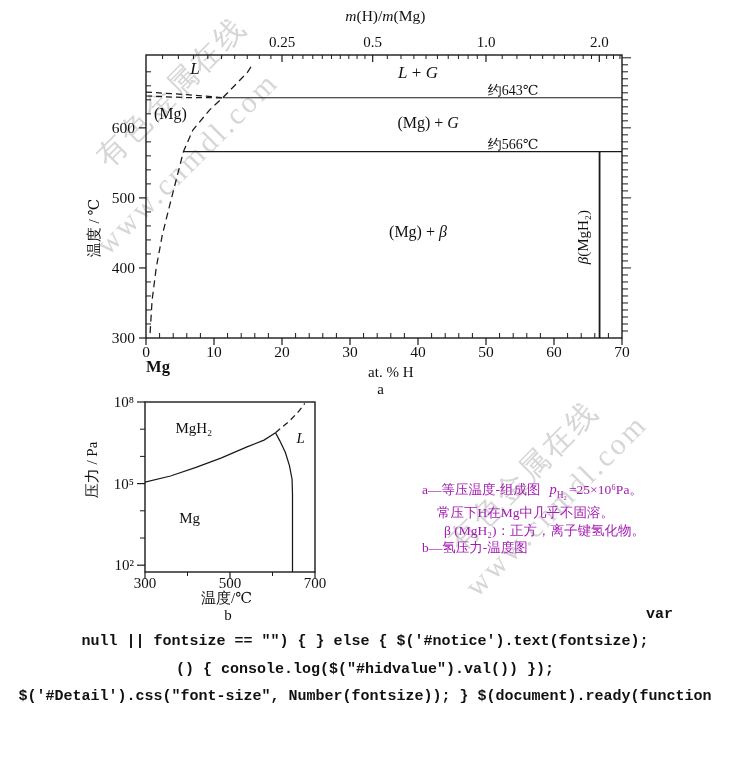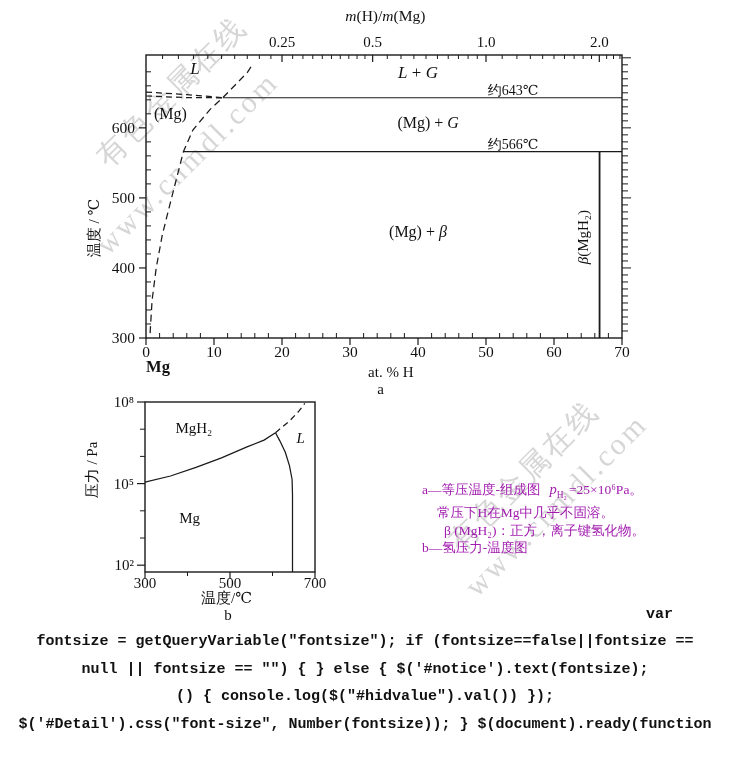--- a/index.html
+++ b/index.html
@@ -247,19 +247,18 @@
 
   <div class="notes">
     <div class="nl"><span>a—等压温度-组成图</span><span class="p-sym">p</span><sub class="p-sub">H₂</sub><span class="sfx">=25×10⁶Pa。</span></div>
     <div class="nl ind1">常压下H在Mg中几乎不固溶。</div>
     <div class="nl ind2">β (MgH₂)：正方，离子键氢化物。</div>
     <div class="nl">b—氢压力-温度图</div>
   </div>
 
   <div class="code">
     <div class="cl var">var</div>
-    <div class="cl">fontsize = getQueryVariable(″fontsize″); if (fontsize==false||fontsize ==</div>
     <div class="cl">null || fontsize == ″″) { } else { $('#notice').text(fontsize);</div>
     <div class="cl">() { console.log($(″#hidvalue″).val()) });</div>
     <div class="cl">$('#Detail').css(″font-size″, Number(fontsize)); } $(document).ready(function</div>
   </div>
 
 </div>
 
 </body></html>

